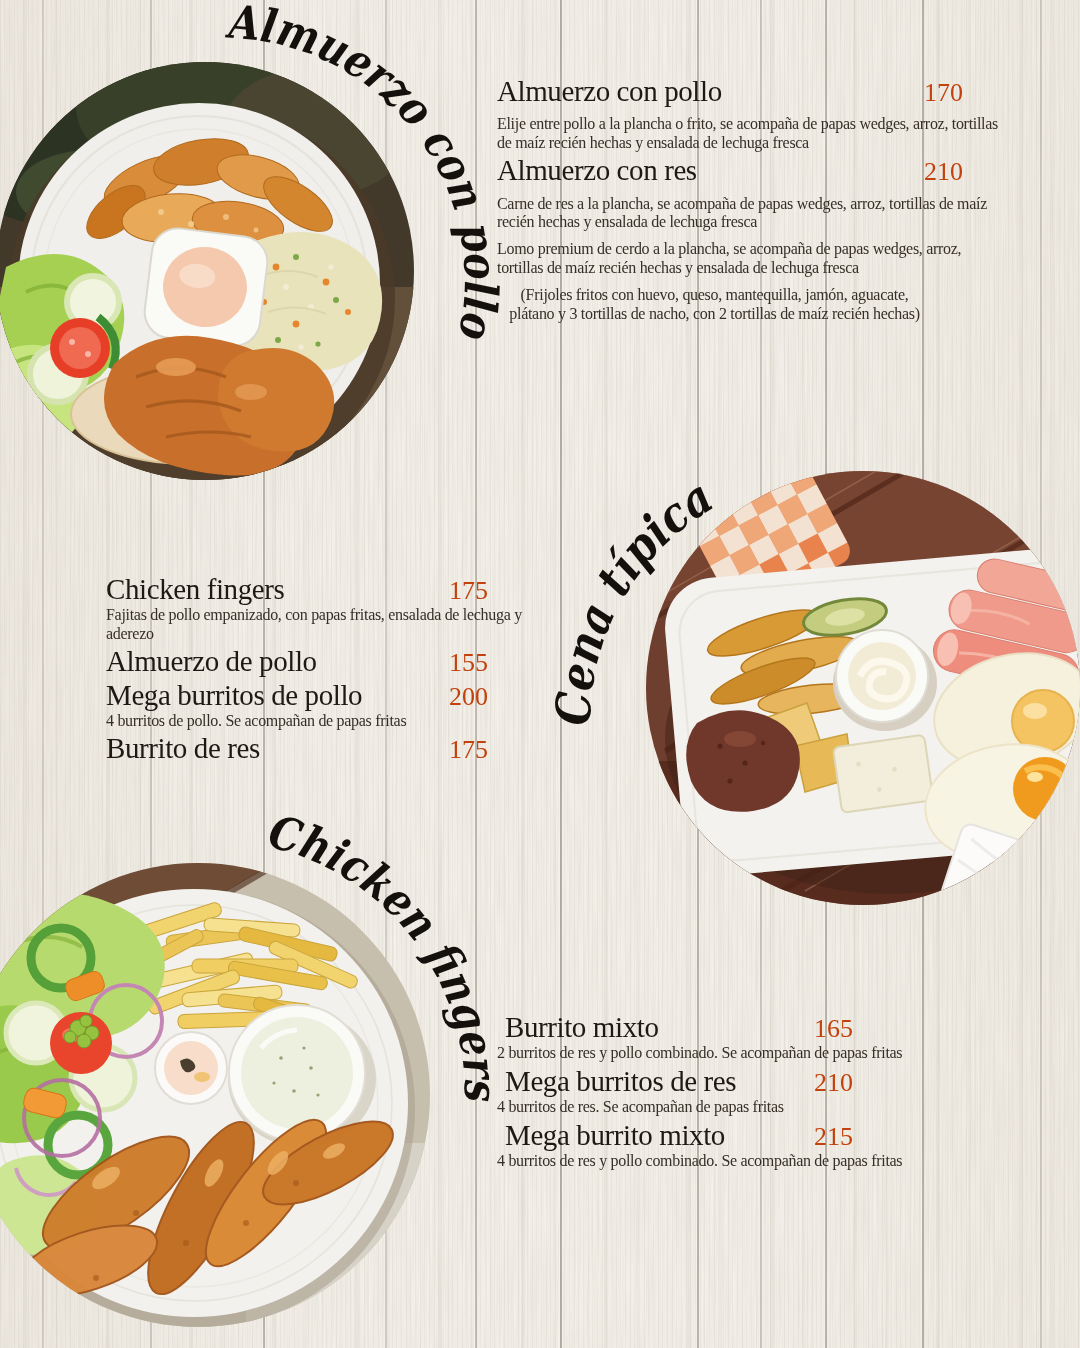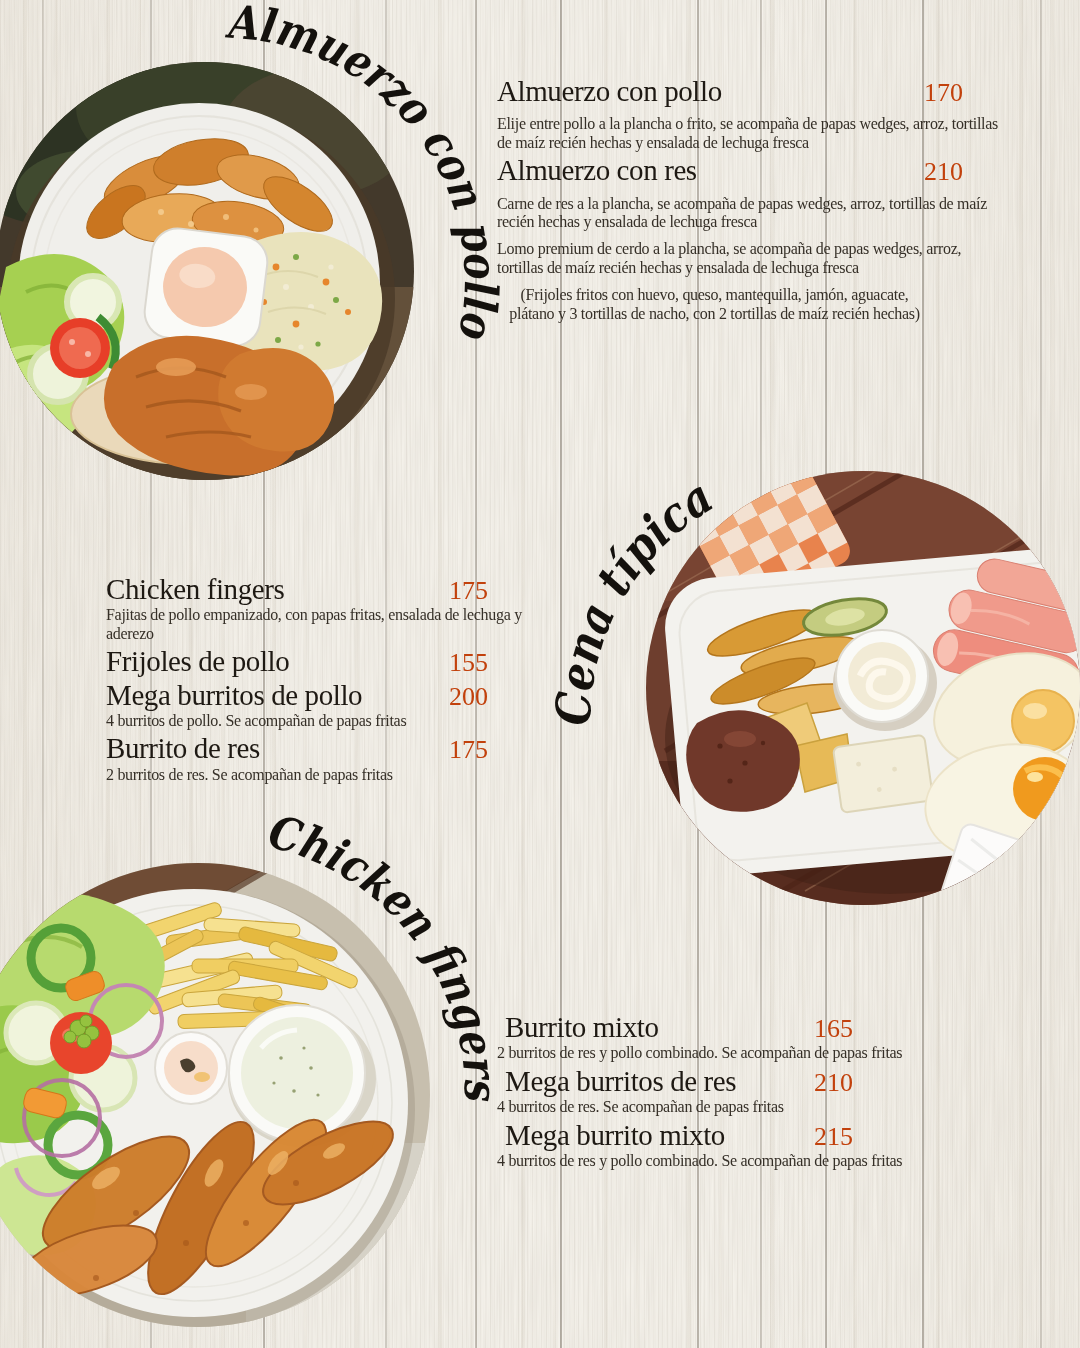--- a/index.html
+++ b/index.html
@@ -408,37 +408,36 @@
   <div class="menu-sec s2" style="left:106px;top:574px;width:458px">
     <div class="mi">
       <div class="row">
         <h3>Chicken fingers</h3>
         <span class="price">175</span>
       </div>
       <p>Fajitas de pollo empanizado, con papas fritas, ensalada de lechuga y aderezo</p>
     </div>
     <div class="mi">
       <div class="row">
-        <h3>Frijoles de pollo</h3>
+        <h3>Almuerzo de pollo</h3>
         <span class="price">155</span>
       </div>
     </div>
     <div class="mi">
       <div class="row">
         <h3>Mega burritos de pollo</h3>
         <span class="price">200</span>
       </div>
       <p>4 burritos de pollo. Se acompañan de papas fritas</p>
     </div>
     <div class="mi">
       <div class="row">
         <h3>Burrito de res</h3>
         <span class="price">175</span>
       </div>
-      <p>2 burritos de res. Se acompañan de papas fritas</p>
     </div>
   </div>
 
   <div class="menu-sec s3" style="left:497px;top:1012px;width:452px">
     <div class="mi">
       <div class="row">
         <h3>Burrito mixto</h3>
         <span class="price">165</span>
       </div>
       <p>2 burritos de res y pollo combinado. Se acompañan de papas fritas</p>

